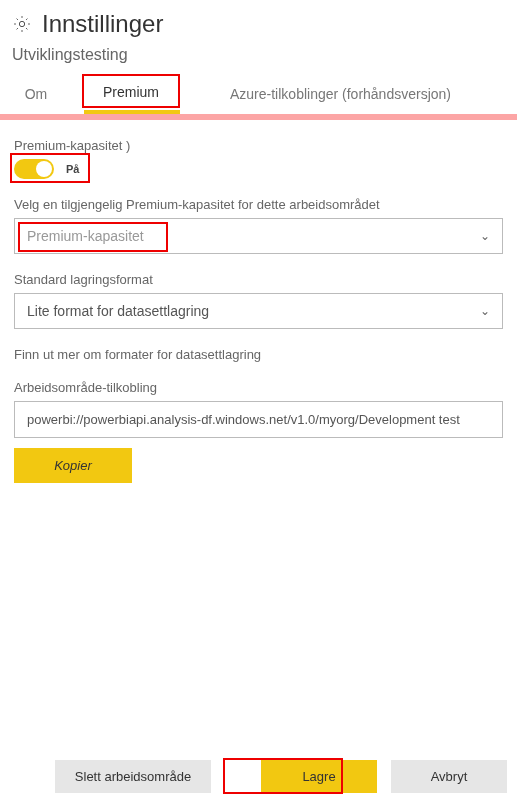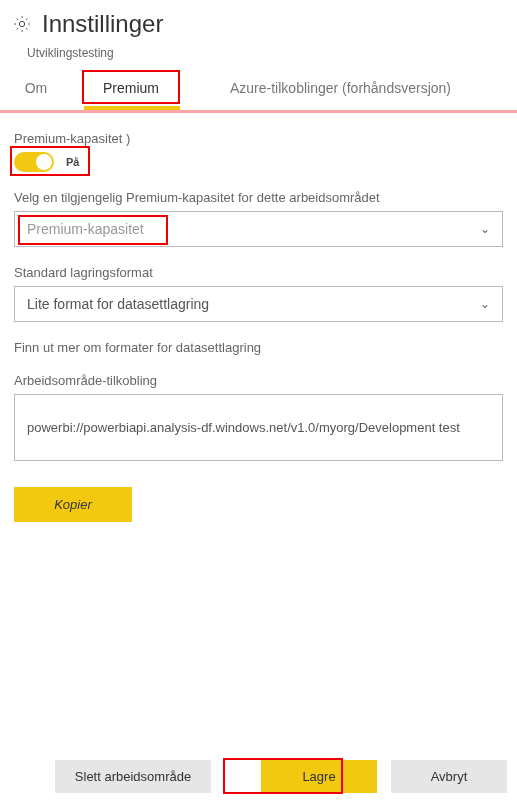--- a/index.html
+++ b/index.html
@@ -1,38 +1,38 @@
 <!DOCTYPE html>
 <html><head>
 <meta charset="utf-8">
 <style>
   * { box-sizing: border-box; margin: 0; padding: 0; }
   html, body { width: 517px; height: 807px; font-family: "Segoe UI", Arial, sans-serif; background: #fff; color: #333; }
   .container { width: 517px; height: 807px; position: relative; display: flex; flex-direction: column; }
   .header { display: flex; align-items: center; padding: 10px 12px 4px 12px; }
   .gear { width: 20px; height: 20px; margin-right: 10px; fill: none; stroke: #555; stroke-width: 1.2; }
   .title { font-size: 24px; font-weight: 400; color: #333; }
-  .subtitle { font-size: 12px; color: #666; padding: 4px 12px 12px 12px; margin-left: 15px; }
-  .tabs { display: flex; align-items: flex-start; border-bottom: 3px solid #fca5a5; padding-left: 6px; }
+  .subtitle { font-size: 16px; color: #666; padding: 4px 12px 12px 12px; }
+  .tabs { display: flex; align-items: center; border-bottom: 6px solid #fca5a5; padding-left: 6px; }
   .tab { padding: 8px 14px 10px 14px; font-size: 14px; color: #777; cursor: pointer; text-align: center; }
   .tab.active { color: #333; }
   .tab-wrap { position: relative; }
   .tab-highlight { position: absolute; border: 2px solid #e00; pointer-events: none; }
   .tab-underline { height: 4px; background: #f2c811; width: 100%; }
   .content { flex: 1; padding: 18px 14px 0 14px; font-size: 13px; color: #555; overflow: hidden; }
   .field-label { font-size: 13px; color: #666; margin-bottom: 6px; }
   .toggle-row { display: flex; align-items: center; margin-bottom: 18px; position: relative; }
   .toggle { width: 40px; height: 20px; border-radius: 10px; background: #f2c811; position: relative; cursor: pointer; }
   .toggle-knob { position: absolute; right: 2px; top: 2px; width: 16px; height: 16px; background: #fff; border-radius: 50%; }
   .toggle-label { margin-left: 12px; font-size: 11px; color: #444; font-weight: bold; }
   .red-box { position: absolute; border: 2px solid #e00; pointer-events: none; }
   .select-box { width: 100%; border: 1px solid #bbb; padding: 9px 12px; font-size: 14px; color: #999; display: flex; justify-content: space-between; align-items: center; background: #fff; cursor: pointer; position: relative; margin-bottom: 18px; }
   .select-box .chev { font-size: 12px; color: #666; }
   .link-text { font-size: 13px; color: #666; margin-bottom: 18px; }
-  .readonly-box { width: 100%; border: 1px solid #bbb; padding: 25px 12px; font-size: 13px; color: #555; background: #fff; margin-bottom: 26px; white-space: nowrap; overflow: hidden; }
+  .readonly-box { width: 100%; border: 1px solid #bbb; padding: 10px 12px; font-size: 13px; color: #555; background: #fff; margin-bottom: 10px; white-space: nowrap; overflow: hidden; }
   .btn-copy { background: #f2c811; border: none; padding: 10px 0; width: 118px; font-size: 13px; color: #333; cursor: pointer; text-align: center; font-style: italic; }
   .footer { display: flex; justify-content: flex-end; gap: 14px; padding: 10px 10px 14px 10px; }
   .btn { border: none; padding: 9px 0; width: 116px; font-size: 13px; cursor: pointer; text-align: center; }
   .btn-delete { background: #e6e6e6; color: #333; }
   .btn-save { background: #f2c811; color: #333; position: relative; }
   .btn-cancel { background: #e6e6e6; color: #333; }
 </style>
 </head>
 <body>
 

